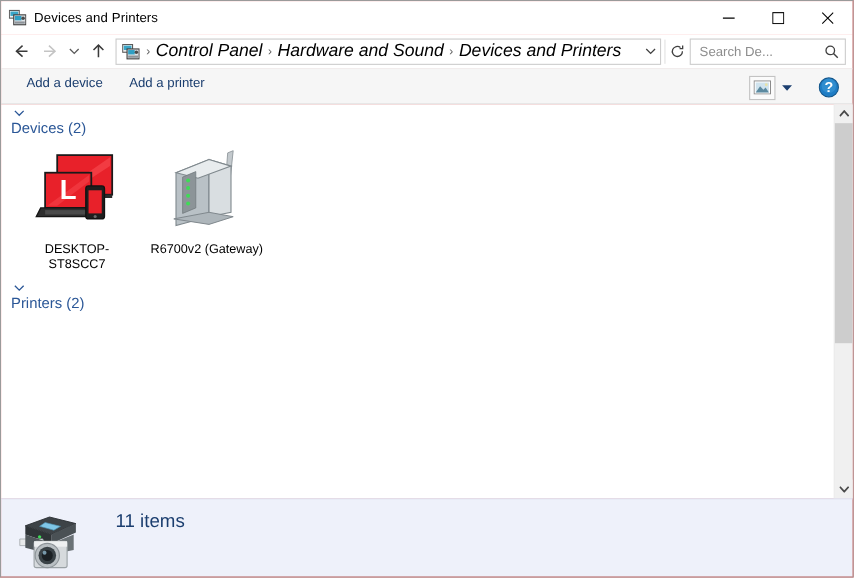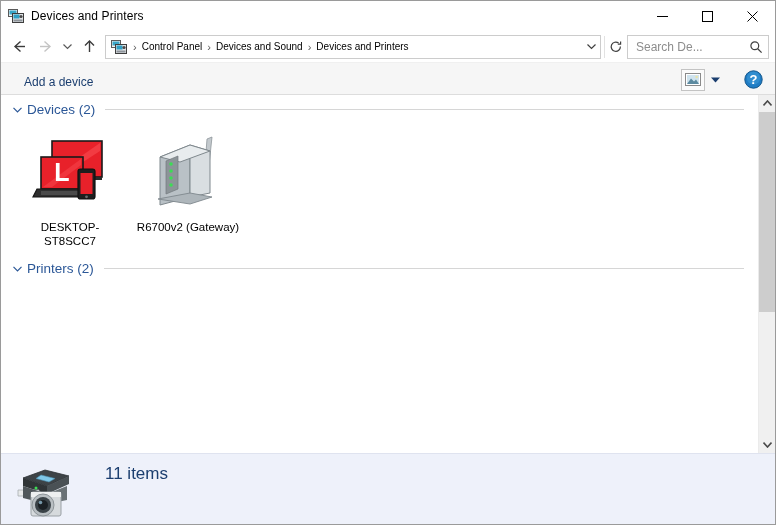--- a/index.html
+++ b/index.html
@@ -90,24 +90,25 @@
     position: relative;
   }
   .crumbs {
     display: flex;
     align-items: center;
     flex: 1 1 auto;
     min-width: 0;
     overflow: hidden;
   }
   .crumb {
-    font-size: 10px;
+    font-size: 16px;
     color: #000000;
     white-space: nowrap;
     padding: 1px 3px;
+    font-style: italic;
   }
   .crumb-sep {
     color: #5a5a5a;
     font-size: 11px;
     padding: 0 2px;
     flex: none;
     user-select: none;
   }
   .addr-drop {
     width: 18px; height: 22px;
@@ -145,21 +146,21 @@
   }
 
   
   .cmdbar {
     height: 33px;
     min-height: 33px;
     background: #f6f6f6;
     border-bottom: 1px solid #dddddd;
     border-top: 1px solid #f0f0f0;
     display: flex;
-    align-items: flex-end;
+    align-items: flex-start;
     padding-left: 14px;
     position: relative;
   }
   .cmd-item {
     font-size: 12px;
     color: #1b3e6f;
     padding: 5px 9px;
     margin-right: 6px;
     white-space: nowrap;
   }
@@ -198,24 +199,24 @@
     flex: 1 1 auto;
     overflow: hidden;
     position: relative;
     padding: 0;
   }
   .group {
     padding: 0;
   }
   .group-header {
     display: flex;
-    align-items: center;
     height: 28px;
     padding-left: 9px;
     padding-right: 14px;
+    flex-direction: column;
   }
   .group-chevron {
     width: 14px; height: 14px;
     display: flex; align-items: center; justify-content: center;
     flex: none;
     margin-right: 3px;
   }
   .group-title {
     font-size: 13.5px;
     color: #2b5797;
@@ -377,21 +378,21 @@
           <rect x="4.5" y="5.5" width="11" height="9" fill="#dfe3e6" stroke="#3e3e3e" stroke-width="1"></rect>
           <rect x="5.5" y="6.5" width="6" height="4" fill="#2f9fc4"></rect>
           <rect x="5.5" y="11.5" width="9" height="2" fill="#8d9399"></rect>
           <circle cx="13" cy="8.5" r="1.6" fill="#4a4a4a"></circle>
         </svg>
       </div>
       <div class="crumbs">
         <span class="crumb-sep">›</span>
         <span class="crumb">Control Panel</span>
         <span class="crumb-sep">›</span>
-        <span class="crumb">Devices and Sound</span>
+        <span class="crumb">Hardware and Sound</span>
         <span class="crumb-sep">›</span>
         <span class="crumb">Devices and Printers</span>
       </div>
       <div class="addr-drop">
         <svg width="11" height="11" viewBox="0 0 11 11">
           <path d="M1.5 3.5 L5.5 7.5 L9.5 3.5" fill="none" stroke="#404040" stroke-width="1.2"></path>
         </svg>
       </div>
     </div>
 
@@ -408,20 +409,21 @@
         <svg width="14" height="14" viewBox="0 0 14 14">
           <circle cx="5.8" cy="5.8" r="3.9" fill="none" stroke="#404040" stroke-width="1.2"></circle>
           <line x1="8.7" y1="8.7" x2="12.6" y2="12.6" stroke="#404040" stroke-width="1.3"></line>
         </svg>
       </div>
     </div>
   </div>
 
   <div class="cmdbar">
     <div class="cmd-item">Add a device</div>
+    <div class="cmd-item">Add a printer</div>
     <div class="cmd-right">
       <div class="viewbtn">
         <svg width="16" height="13" viewBox="0 0 16 13">
           <rect x="0.5" y="0.5" width="15" height="12" fill="#ffffff" stroke="#8a8a8a" stroke-width="1"></rect>
           <rect x="2" y="2" width="12" height="9" fill="#cfe3ee"></rect>
           <path d="M2 11 L6 5.5 L9 8.5 L11 6.5 L14 11 Z" fill="#5c8aa0"></path>
           <circle cx="11.6" cy="4" r="1.3" fill="#e8e2a8"></circle>
         </svg>
       </div>
       <div class="viewdrop">

